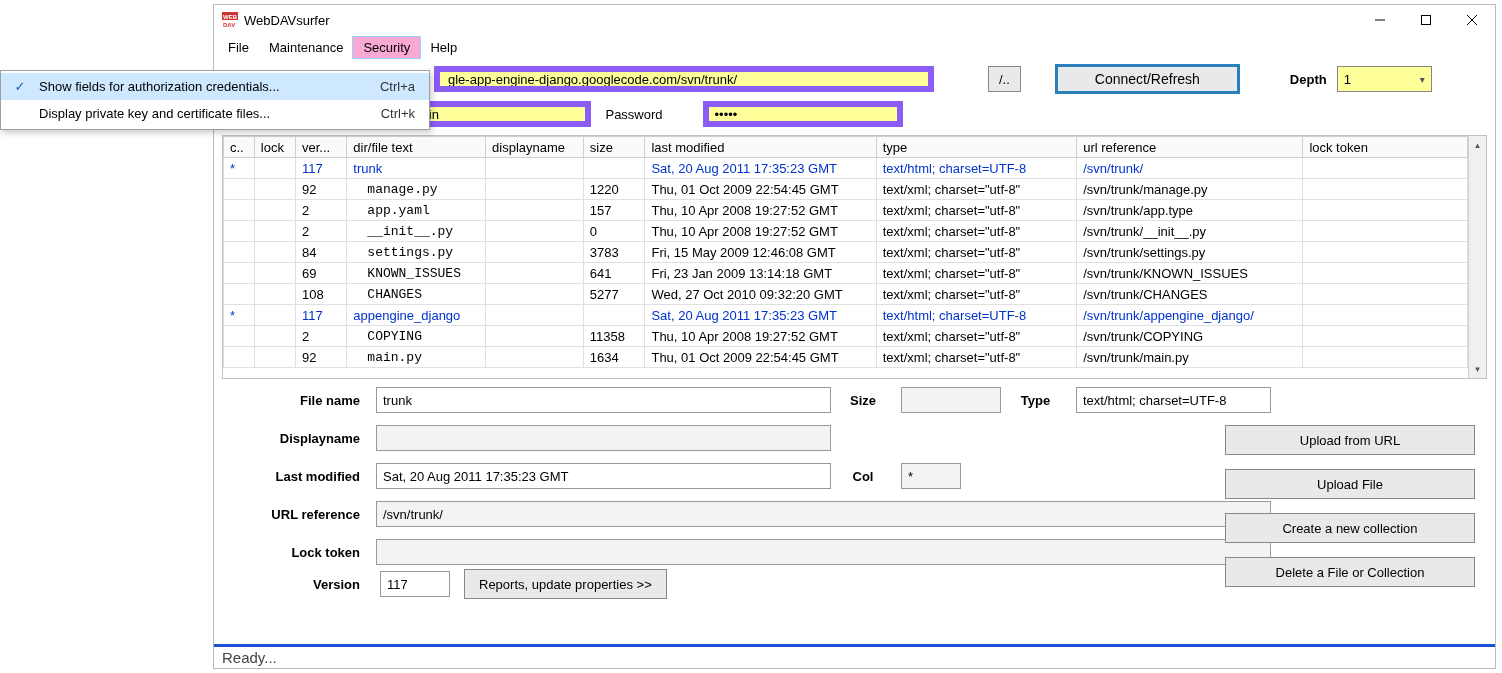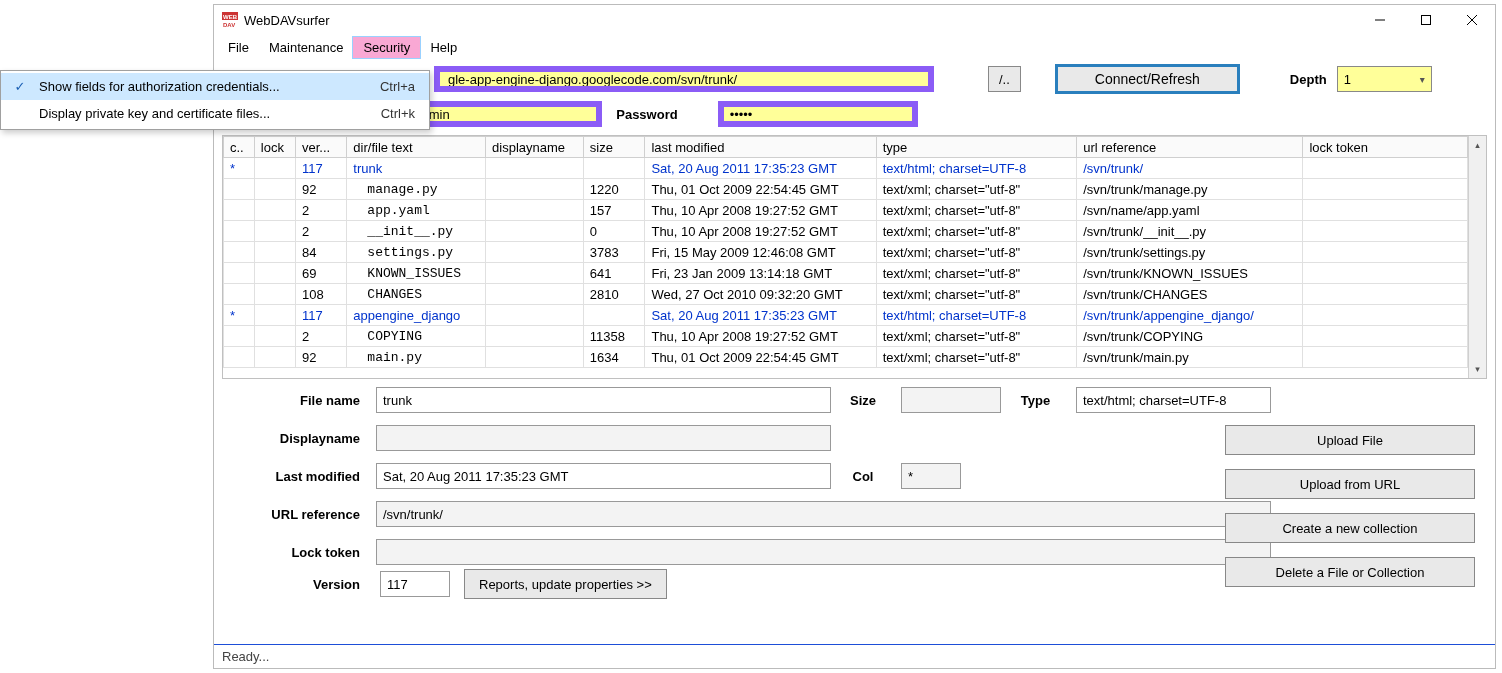--- a/index.html
+++ b/index.html
@@ -24,21 +24,21 @@
   input.yellow { background:#ffff99; border:6px solid #8b5cf6; height:26px; padding:2px 6px; font-family:inherit; font-size:13px; }
   .url-input { width:500px; padding-left:8px !important; }
   .small-btn { height:26px; padding:2px 10px; border:1px solid #888; background:#e9e9e9; font-family:inherit; font-size:13px; }
   .connect-btn { height:30px; width:185px; border:3px solid #2a7fbd; background:#e9e9e9; font-family:inherit; font-size:14px;text-align:center; }
   .depth-select { height:26px; width:95px; background:#ffff99; border:1px solid #888; padding:2px 6px; position:relative; display:flex; align-items:center; justify-content:space-between; font-size:13px;}
   .depth-select .chev { font-size:10px; color:#555; }
 
   .label-bold { font-weight:bold; }
 
   .auth-row { display:flex; align-items:center; padding:2px 8px 8px 8px; gap:14px; height:36px; }
-  .auth-row .lab { width:auto; font-weight:bold; }
+  .auth-row .lab { width:auto; font-weight:normal; }
 
   
   .grid-wrap { position:relative; margin:0 8px; border:1px solid #c0c0c0; height:244px; display:flex; }
   .grid { flex:1; overflow:hidden; font-size:13px; }
   table.listing { border-collapse:collapse; width:100%; table-layout:fixed; }
   table.listing th, table.listing td { border:1px solid #e0e0e0; padding:2px 6px; text-align:left; height:21px; white-space:nowrap; overflow:hidden; }
   table.listing th { background:#fafafa; font-weight:normal; border-color:#cfcfcf; }
   col.c { width:30px; } col.lock{width:40px;} col.ver{width:50px;} col.fn{width:135px;} col.dn{width:95px;} col.sz{width:60px;} col.lm{width:225px;} col.type{width:195px;} col.url{width:220px;} col.lt{width:160px;}
   tr.html td.link { color:#0033cc; }
   td.indent1 { padding-left:20px !important;font-family:Liberation Mono, monospace; }
@@ -51,21 +51,21 @@
   .details .dlab { text-align:right; font-weight:bold; padding-right:6px;}
   .details input[type=text] { height:26px; border:1px solid #999; padding:2px 6px; font-family:inherit; font-size:13px; background:#fff; }
   .details input.disabled { background:#f3f3f3; }
   .action-col { position:absolute; right:20px; top:420px; width:250px; display:flex; flex-direction:column; gap:14px; }
   .wide-btn { height:30px; border:1px solid #888; background:#e9e9e9; font-family:inherit; font-size:13px; }
 
   .ver-row { padding:4px 12px 8px 12px; display:flex; align-items:center; gap:14px;}
   .ver-row .dlab{ width:140px; text-align:right; font-weight:bold; padding-right:6px;}
   .ver-row input{ width:70px; height:26px; border:1px solid #999; padding:2px 6px; font-family:inherit; font-size:13px;}
 
-  .statusbar { margin-top:auto; height:24px; border-top:1px solid #1d4ed8; padding:2px 8px; color:#444; font-size:13px; display:flex; align-items:center;}
+  .statusbar { margin-top:auto; height:24px; border-top:3px solid #1d4ed8; padding:2px 8px; color:#444; font-size:15px; display:flex; align-items:center;}
 
   
   .popup-menu { position:absolute; left:0px; top:70px; width:430px; background:#fff; border:1px solid #a0a0a0; box-shadow:2px 3px 6px rgba(0,0,0,0.2); padding:2px 0; z-index:50; font-size:13px;}
   .popup-item { display:flex; align-items:center; height:27px; padding:0 14px 0 10px; gap:10px;}
   .popup-item.highlight { background:#cde8ff; }
   .popup-item .chk { width:18px; text-align:center; color:#1a5fb4; }
   .popup-item .txt { flex:1; }
   .popup-item .accel { color:#333; }
 </style>
 </head>
@@ -189,21 +189,21 @@
             </tr>
             <tr>
               <td style="color: rgb(0, 51, 204);"></td>
               <td></td>
               <td>2</td>
               <td class="indent1">app.yaml</td>
               <td></td>
               <td>157</td>
               <td>Thu, 10 Apr 2008 19:27:52 GMT</td>
               <td>text/xml; charset="utf-8"</td>
-              <td>/svn/name/app.yaml</td>
+              <td>/svn/trunk/app.type</td>
               <td></td>
             </tr>
             <tr>
               <td style="color: rgb(0, 51, 204);"></td>
               <td></td>
               <td>2</td>
               <td class="indent1">__init__.py</td>
               <td></td>
               <td>0</td>
               <td>Thu, 10 Apr 2008 19:27:52 GMT</td>
@@ -234,21 +234,21 @@
               <td>text/xml; charset="utf-8"</td>
               <td>/svn/trunk/KNOWN_ISSUES</td>
               <td></td>
             </tr>
             <tr>
               <td style="color: rgb(0, 51, 204);"></td>
               <td></td>
               <td>108</td>
               <td class="indent1">CHANGES</td>
               <td></td>
-              <td>2810</td>
+              <td>5277</td>
               <td>Wed, 27 Oct 2010 09:32:20 GMT</td>
               <td>text/xml; charset="utf-8"</td>
               <td>/svn/trunk/CHANGES</td>
               <td></td>
             </tr>
             <tr class="html">
               <td style="color: rgb(0, 51, 204);">*</td>
               <td></td>
               <td class="link">117</td>
               <td class="link">appengine_django</td>
@@ -326,22 +326,22 @@
     <div></div>
   </div>
 
   <div class="ver-row">
     <div class="dlab">Version</div>
     <input type="text" value="117" style="">
     <button class="small-btn" style="height:30px;padding:2px 14px;">Reports, update properties &gt;&gt;</button>
   </div>
 
   <div class="action-col">
+    <button class="wide-btn">Upload from URL</button>
     <button class="wide-btn">Upload File</button>
-    <button class="wide-btn">Upload from URL</button>
     <button class="wide-btn">Create a new collection</button>
     <button class="wide-btn">Delete a File or Collection</button>
   </div>
 
   <div class="statusbar">
     <span>Ready...</span>
   </div>
 </div>
 
 <div class="popup-menu">

